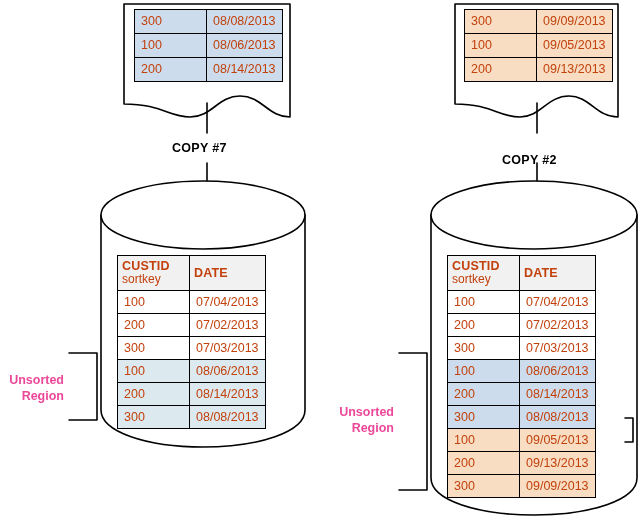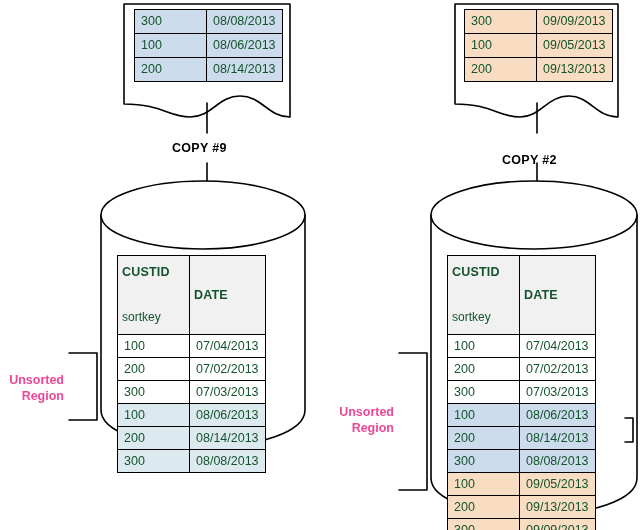--- a/index.html
+++ b/index.html
@@ -20,21 +20,21 @@
     width: 640px; height: 530px;
     pointer-events: none;
   }
 
   
   .dtable {
     position: absolute;
     border-collapse: collapse;
     table-layout: fixed;
     font-size: 12.5px;
-    color: #14532d;
+    color: #c2410c;
     background: #ffffff;
     border-radius: 29px;
   }
   .dtable td, .dtable th {
     border: 1px solid #000000;
     padding: 2px 6px;
     height: 23px;
     font-weight: normal;
     text-align: left;
     white-space: nowrap;
@@ -51,25 +51,25 @@
   .row-plain   { background: #ffffff; }
   .row-blue-lt { background: #dceaef; }   
   .row-blue    { background: #ccdcec; }   
   .row-orange  { background: #f8ddc3; }   
 
   
   .hdrcell {
     background: #f1f1f1;
     text-align: center;
     vertical-align: middle;
-    padding: 9px 4px !important;
+    padding: 3px 4px !important;
     height: 36px;
   }
   .hdr-top { display:block; font-weight: bold; font-size: 12.5px; letter-spacing: .2px; }
-  .hdr-sub { display:block; font-weight: normal; font-size: 12px; margin-top: 32px; }
+  .hdr-sub { display:block; font-weight: normal; font-size: 12px; }
 
   
   .copy-label {
     position: absolute;
     font-size: 12.5px;
     font-weight: bold;
     letter-spacing: .3px;
     color: #000000;
     white-space: nowrap;
   }
@@ -152,21 +152,21 @@
       <td class="c-id">100</td>
       <td class="c-dt">09/05/2013</td>
     </tr>
     <tr class="row-orange">
       <td class="c-id">200</td>
       <td class="c-dt">09/13/2013</td>
     </tr>
   </tbody>
 </table>
 
-<div class="copy-label" style="left:172px; top:141px;">COPY #9</div>
+<div class="copy-label" style="left:172px; top:141px;">COPY #7</div>
 <div class="copy-label" style="left:502px; top:153px;">COPY #2</div>
 
 <table class="dtable" style="left:117px; top:255px;">
   <thead>
     <tr>
       <th class="c-id hdrcell">
         <span class="hdr-top">CUSTID</span>
         <span class="hdr-sub">sortkey</span>
       </th>
       <th class="c-dt hdrcell">

